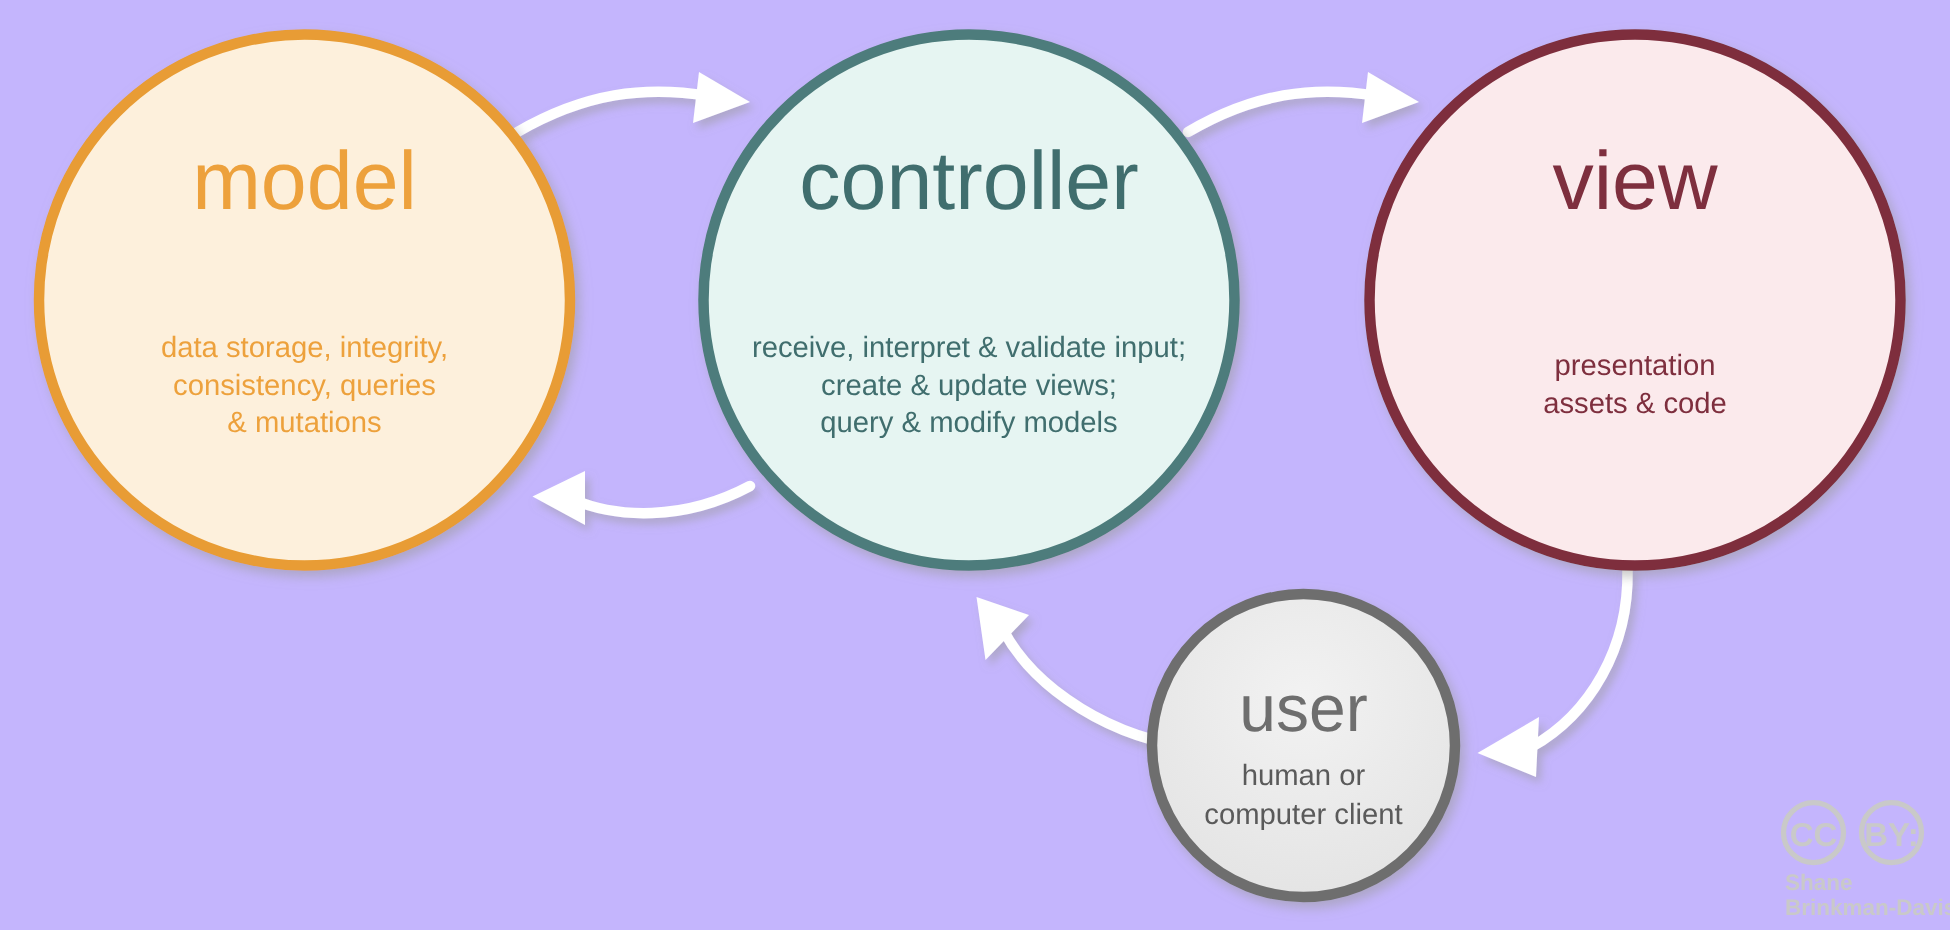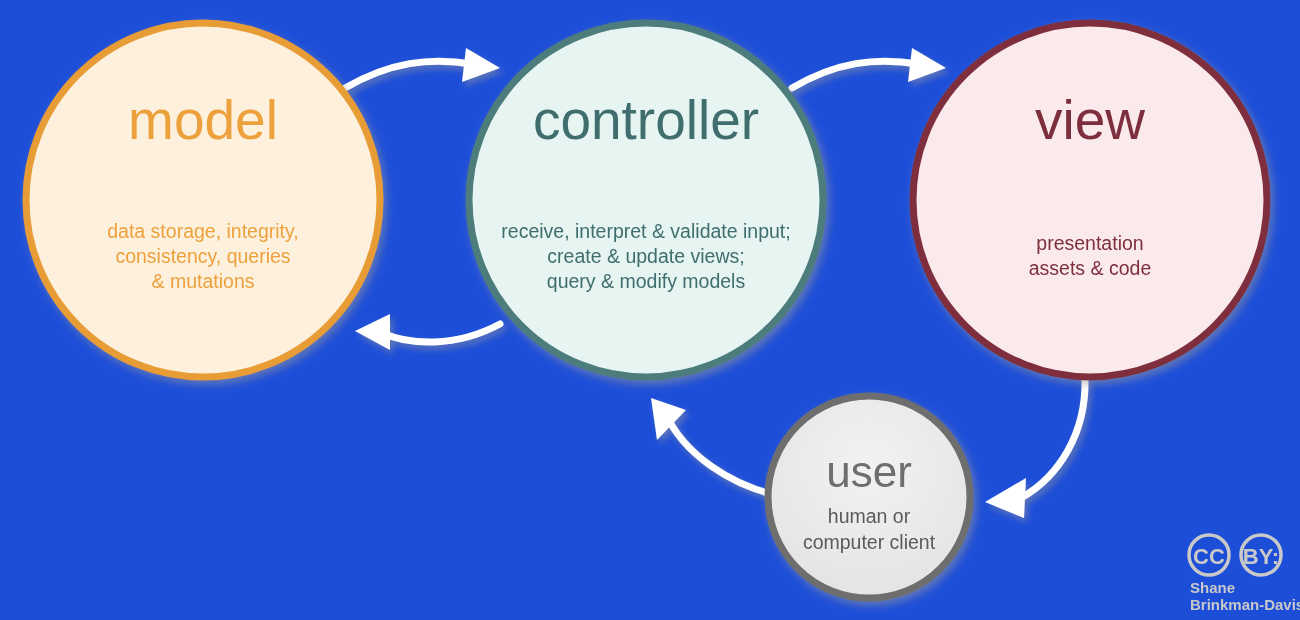--- a/index.html
+++ b/index.html
@@ -9,21 +9,21 @@
   body {
     width: 1300px;
     height: 620px;
     overflow: hidden;
     font-family: "Liberation Sans", sans-serif;
   }
   #diagram-root {
     position: relative;
     width: 1300px;
     height: 620px;
-    background: #1d4ed8;
+    background: #c4b5fd;
   }
   #mvc-svg {
     position: absolute;
     top: 0;
     left: 0;
     width: 1300px;
     height: 620px;
     display: block;
   }
   .node-title {

